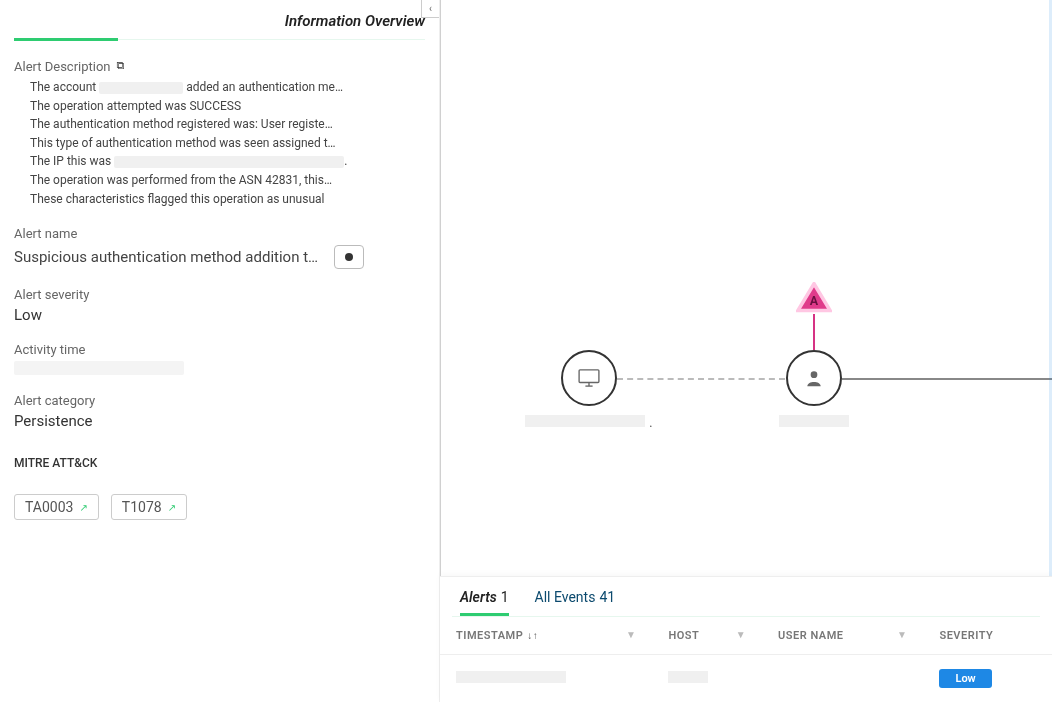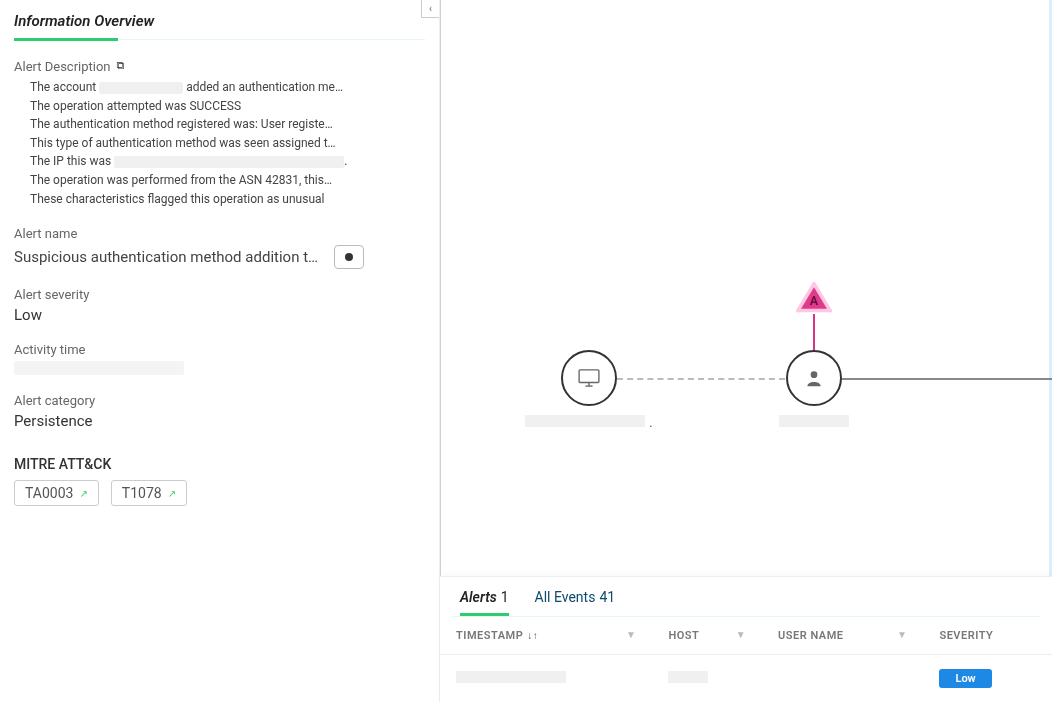--- a/index.html
+++ b/index.html
@@ -36,20 +36,21 @@
     align-items: center;
     justify-content: center;
     cursor: pointer;
   }
   .panel-title {
     font-style: italic;
     font-weight: 600;
     font-size: 15px;
     color: #222;
     padding: 4px 0 8px 0;
+    text-align: right;
   }
   .title-underline {
     height: 3px;
     display: flex;
   }
   .title-underline .on { background: #2ecc71; width: 104px; height: 3px; }
   .title-underline .off { background: #e6f7ee; flex: 1; height: 1px; margin-top:1px;}
   .section-label {
     font-size: 13px;
     color: #666;
@@ -94,21 +95,21 @@
     cursor: pointer;
   }
   .eye-btn .dot { width:8px; height:8px; border-radius:50%; background:#333; }
   .value-text { font-size: 15px; color: #333; }
   .redacted-block {
     background: #f4f4f4;
     width: 170px;
     height: 14px;
     border-radius: 2px;
   }
-  .mitre-label { font-size: 14px; color: #333; font-weight: 500; margin-top: 26px; margin-bottom: 8px; }
+  .mitre-label { font-size: 12px; color: #333; font-weight: 500; margin-top: 26px; margin-bottom: 24px; }
   .badge-row { display: flex; gap: 12px; }
   .mitre-badge {
     border: 1px solid #ccc;
     border-radius: 3px;
     padding: 4px 10px;
     font-size: 14px;
     color: #555;
     display: flex;
     align-items: center;
     gap: 6px;

